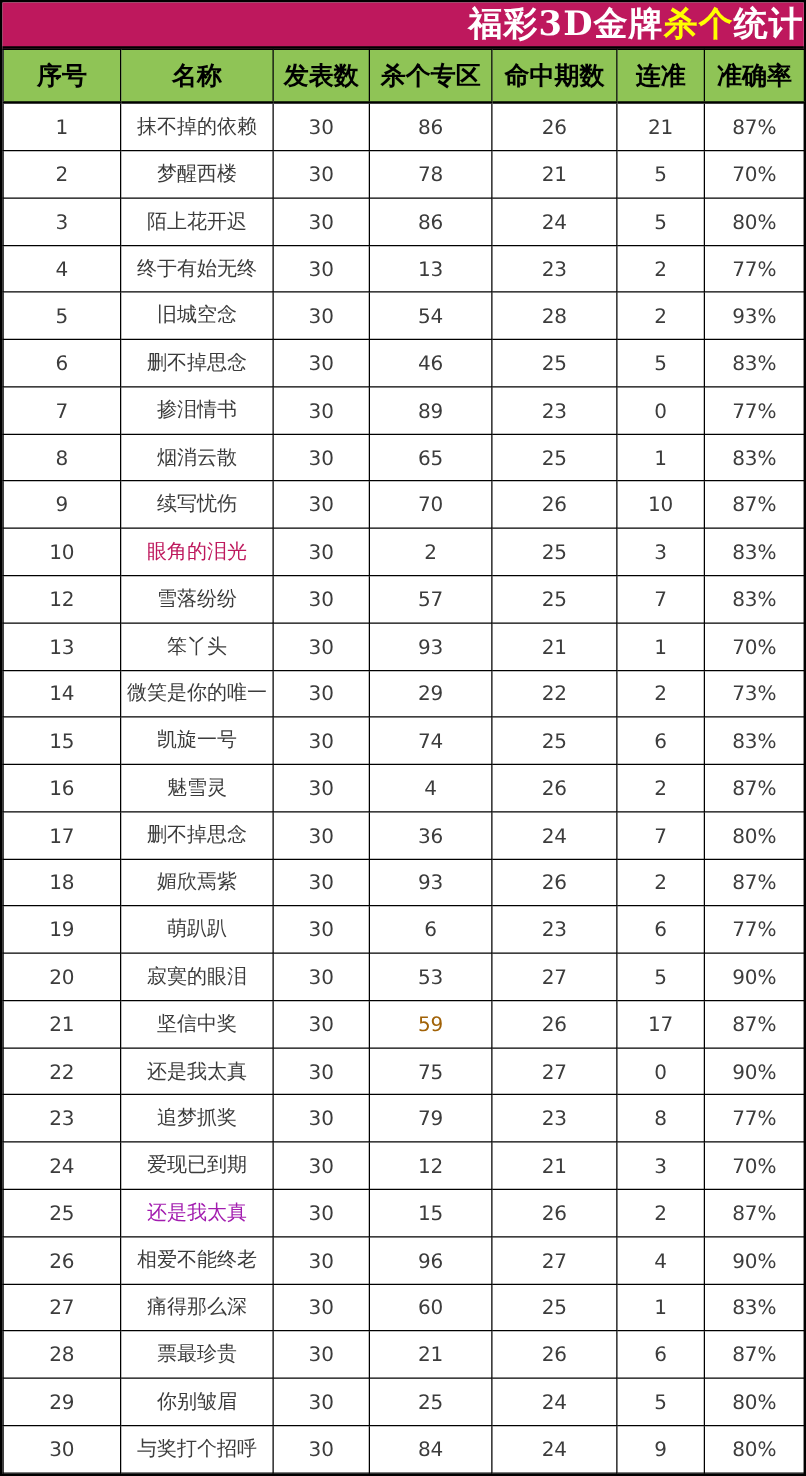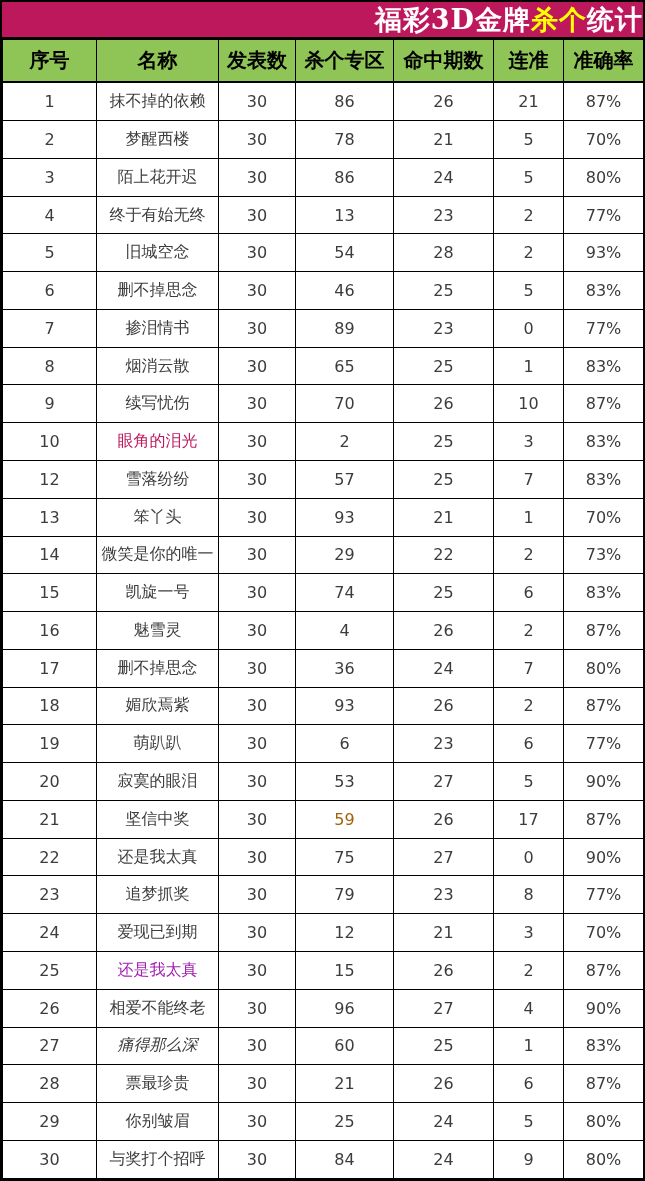--- a/index.html
+++ b/index.html
@@ -310,21 +310,21 @@
           <td style="color: rgb(60, 60, 60);">26</td>
           <td style="color: rgb(60, 60, 60);">相爱不能终老</td>
           <td style="color: rgb(60, 60, 60);">30</td>
           <td style="color: rgb(60, 60, 60);">96</td>
           <td style="color: rgb(60, 60, 60);">27</td>
           <td style="color: rgb(60, 60, 60);">4</td>
           <td style="color: rgb(60, 60, 60);">90%</td>
         </tr>
         <tr>
           <td style="color: rgb(60, 60, 60);">27</td>
-          <td style="color: rgb(60, 60, 60); font-style: italic;">痛得那么深</td>
+          <td style="color: rgb(60, 60, 60);">痛得那么深</td>
           <td style="color: rgb(60, 60, 60);">30</td>
           <td style="color: rgb(60, 60, 60);">60</td>
           <td style="color: rgb(60, 60, 60);">25</td>
           <td style="color: rgb(60, 60, 60);">1</td>
           <td style="color: rgb(60, 60, 60);">83%</td>
         </tr>
         <tr>
           <td style="color: rgb(60, 60, 60);">28</td>
           <td style="color: rgb(60, 60, 60);">票最珍贵</td>
           <td style="color: rgb(60, 60, 60);">30</td>

